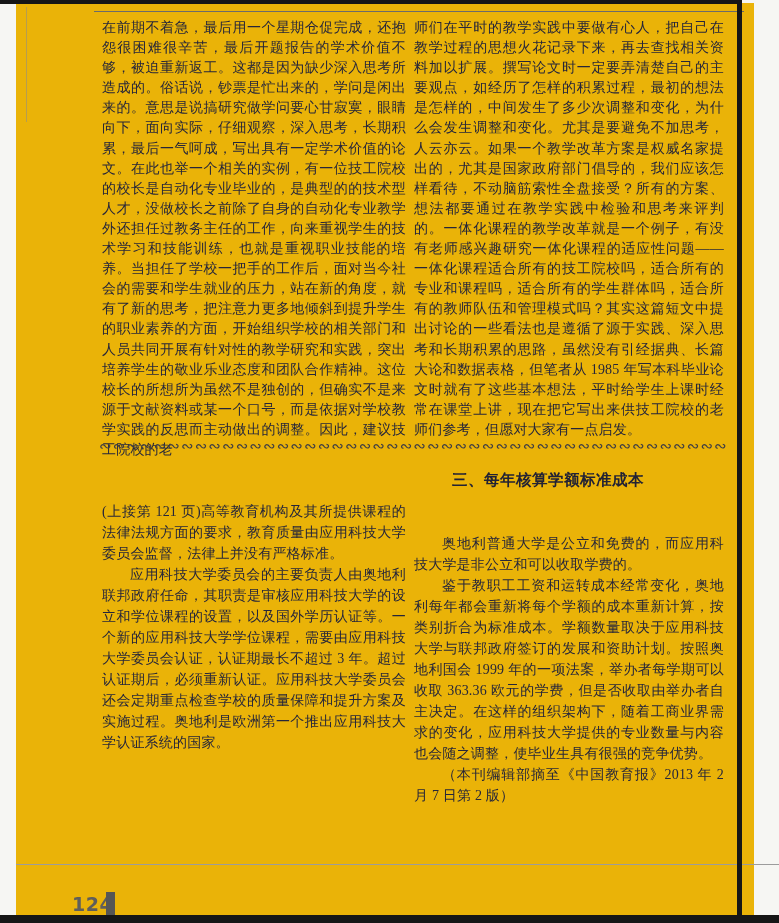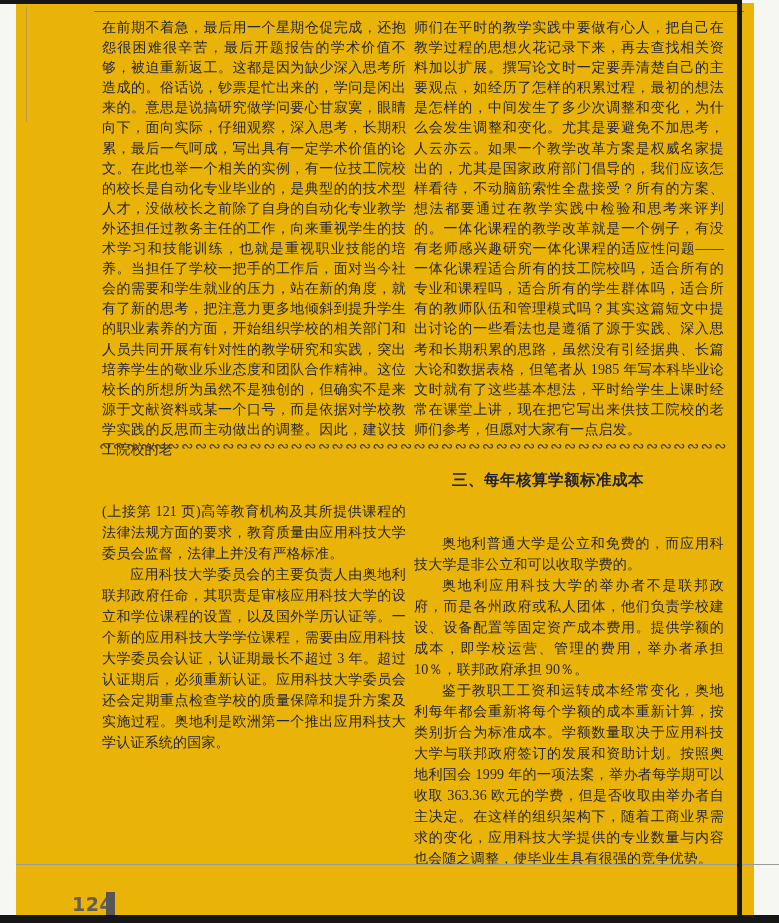--- a/index.html
+++ b/index.html
@@ -74,22 +74,22 @@
 
   <div class="coltext bottomtext" style="left:86px;top:455px;width:304px;margin-top:43px;">
     <p class="noindent">(上接第 121 页)高等教育机构及其所提供课程的法律法规方面的要求，教育质量由应用科技大学委员会监督，法律上并没有严格标准。</p>
     <p>应用科技大学委员会的主要负责人由奥地利联邦政府任命，其职责是审核应用科技大学的设立和学位课程的设置，以及国外学历认证等。一个新的应用科技大学学位课程，需要由应用科技大学委员会认证，认证期最长不超过 3 年。超过认证期后，必须重新认证。应用科技大学委员会还会定期重点检查学校的质量保障和提升方案及实施过程。奥地利是欧洲第一个推出应用科技大学认证系统的国家。</p>
   </div>
 
   <div class="section-heading">三、每年核算学额标准成本</div>
 
   <div class="coltext bottomtext" style="left:398px;top:501px;width:310px;margin-top:29px;">
     <p>奥地利普通大学是公立和免费的，而应用科技大学是非公立和可以收取学费的。</p>
-    <p>奥地利应用科技大学的举办者不是联邦政府，而是各州政府或私人团体，他们负责学校建设、设备配置等固定资产成本费用。提供学额的成本，即学校运营、管理的费用，举办者承担10％，联邦政府承担 90％。</p>
     <p>鉴于教职工工资和运转成本经常变化，奥地利每年都会重新将每个学额的成本重新计算，按类别折合为标准成本。学额数量取决于应用科技大学与联邦政府签订的发展和资助计划。按照奥地利国会 1999 年的一项法案，举办者每学期可以收取 363.36 欧元的学费，但是否收取由举办者自主决定。在这样的组织架构下，随着工商业界需求的变化，应用科技大学提供的专业数量与内容也会随之调整，使毕业生具有很强的竞争优势。</p>
+    <p>（本刊编辑部摘至《中国教育报》2013 年 2 月 7 日第 2 版）</p>
   </div>
 
   <div class="rule-footer"></div>
 
   <div class="footer-pageno">124</div>
   <div class="footer-tab"></div>
 
 </div>
 
 <div class="bar bar-top"></div>

